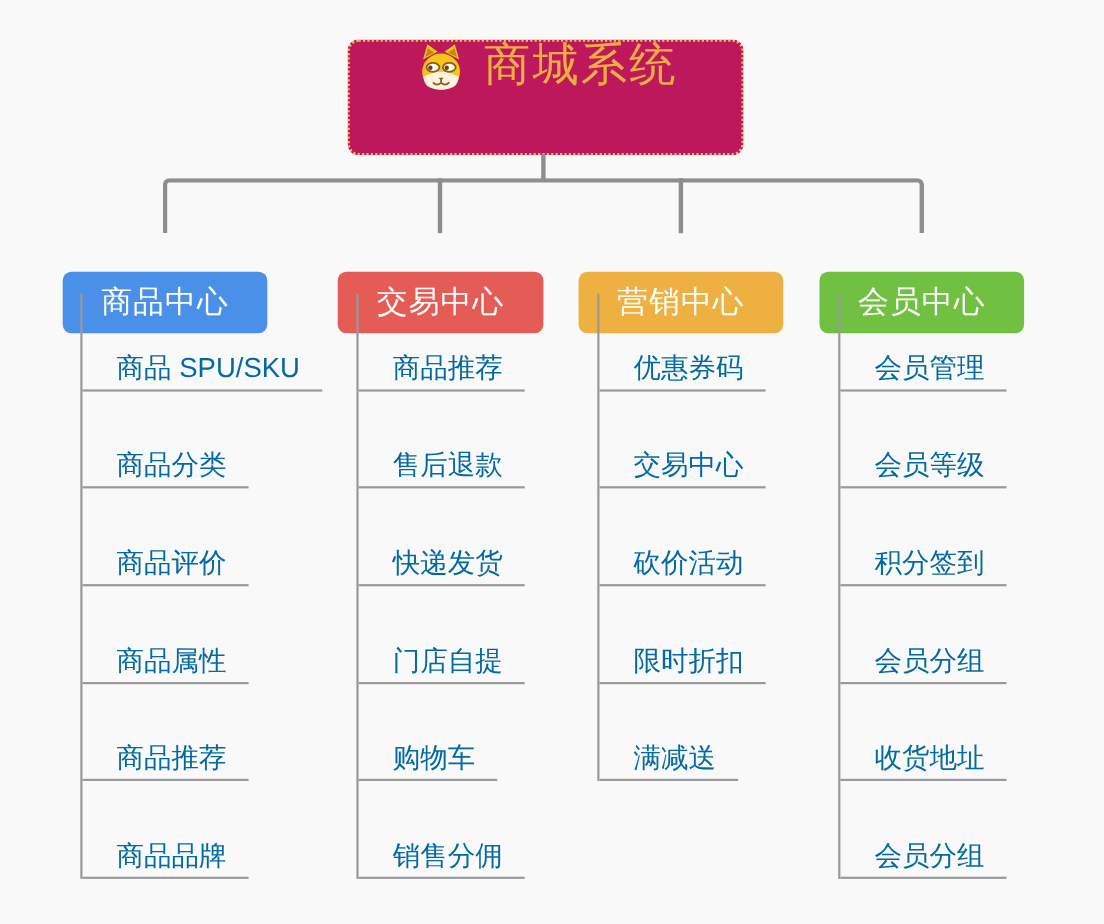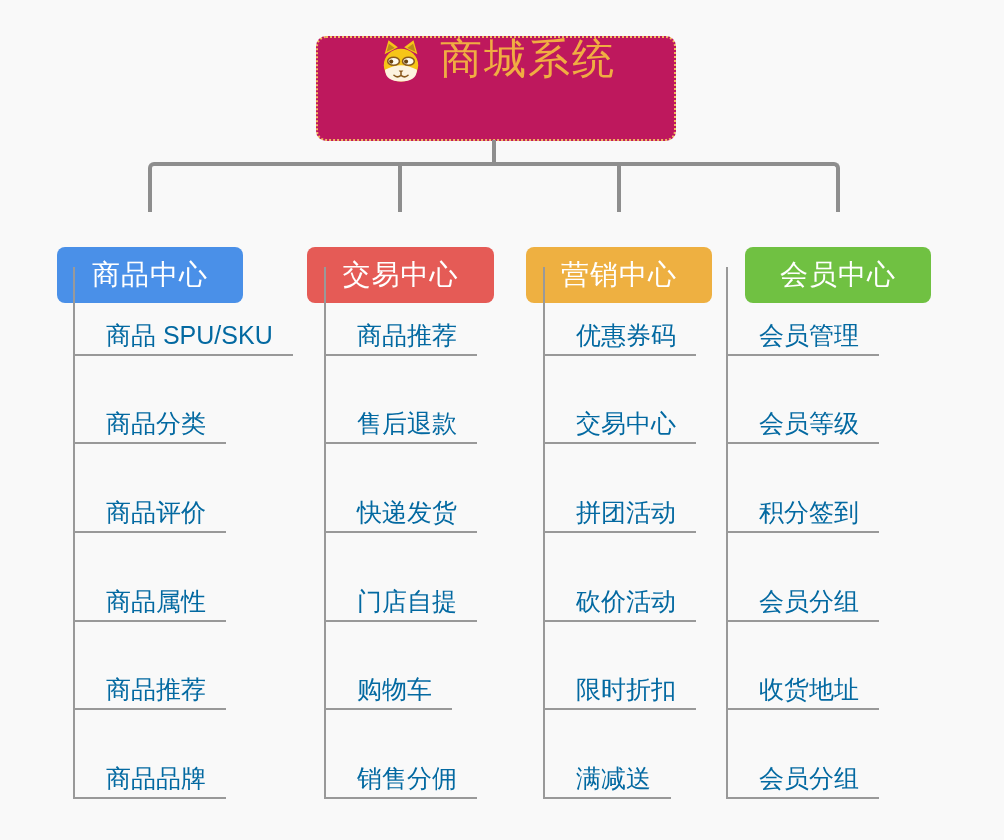--- a/index.html
+++ b/index.html
@@ -70,21 +70,21 @@
   .hdr-4{left:745px;width:186px;}
 
   
   .branch-col{
     position:absolute;top:267px;
     border-left:2px solid #999999;
   }
   .col-1{left:73px;}
   .col-2{left:324px;}
   .col-3{left:543px;}
-  .col-4{left:726px;}
+  .col-4{left:762px;}
   .leaf{
     height:88.67px;
     width:fit-content;
     display:flex;align-items:flex-end;
     border-bottom:2px solid #999999;
     box-sizing:border-box;
     cursor:pointer;
   }
   .leaf span{
     font-size:25px;
@@ -172,23 +172,20 @@
   </div>
 
   <div class="branch-col col-3">
     <div class="leaf">
         <span>优惠券码</span>
       </div>
     <div class="leaf">
         <span>交易中心</span>
       </div>
     <div class="leaf">
-        <span>拼团活动</span>
-      </div>
-    <div class="leaf">
         <span>砍价活动</span>
       </div>
     <div class="leaf">
         <span>限时折扣</span>
       </div>
     <div class="leaf">
         <span>满减送</span>
       </div>
   </div>
 

